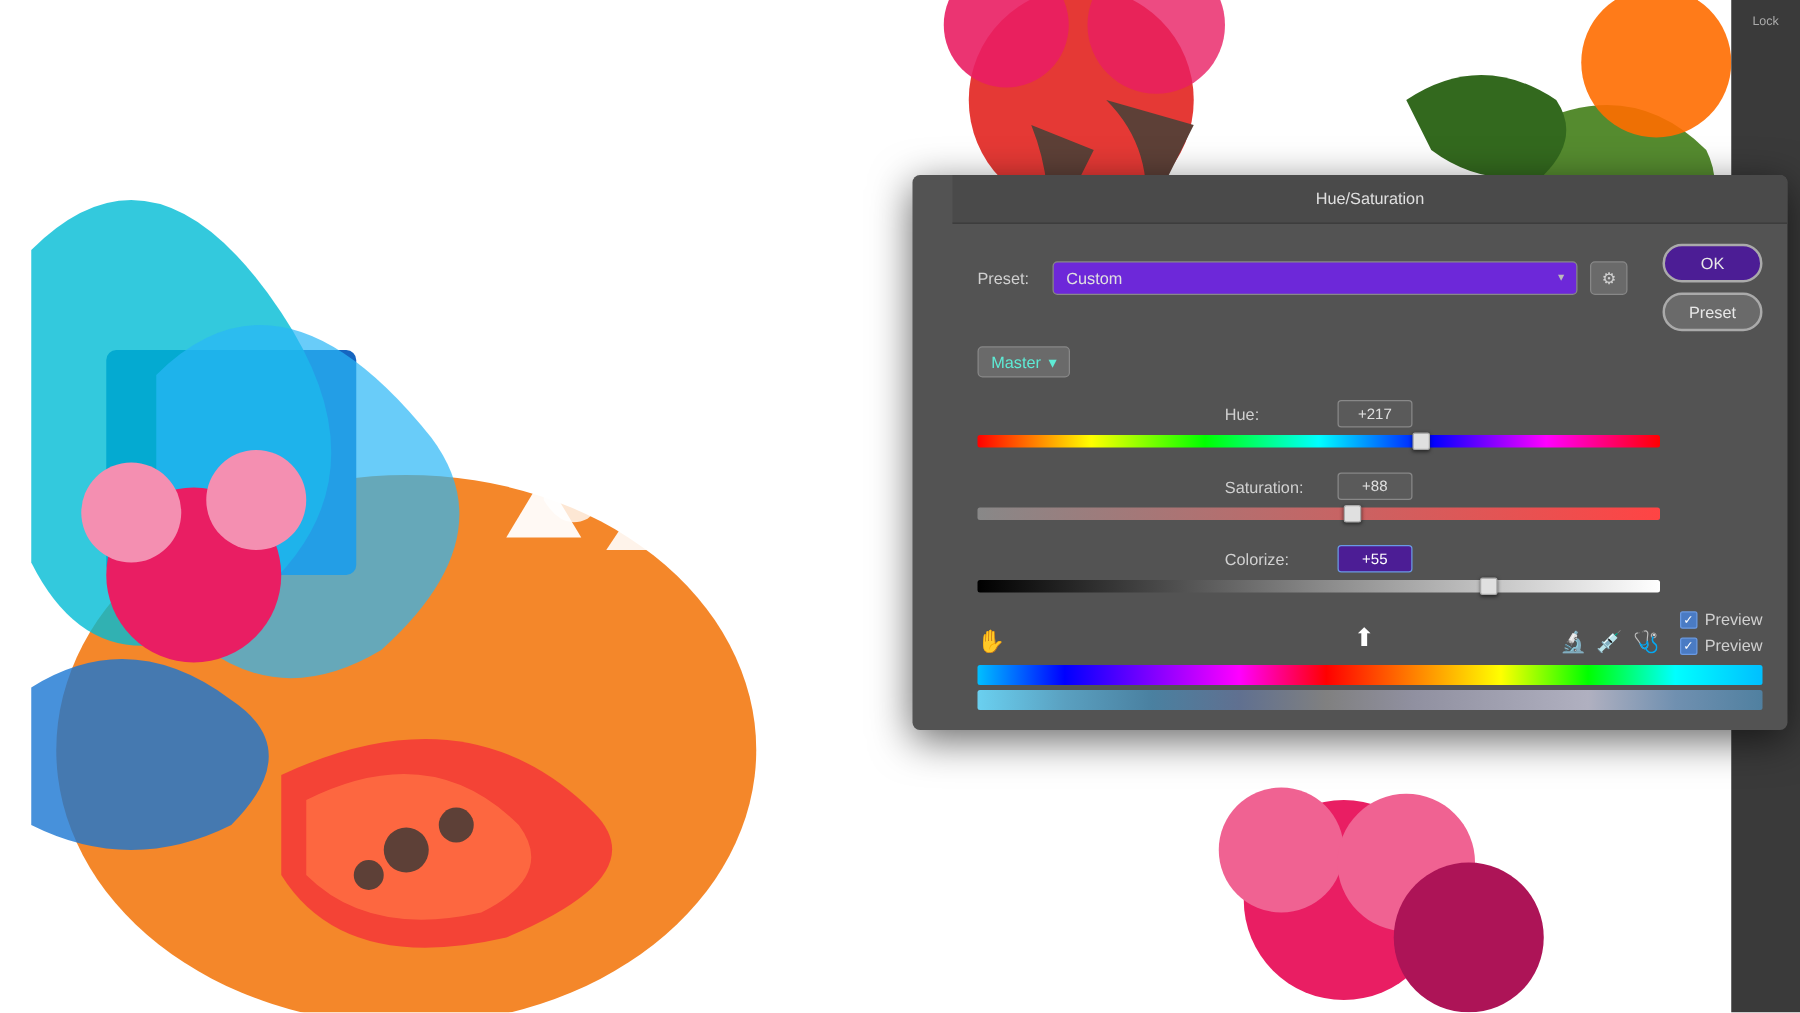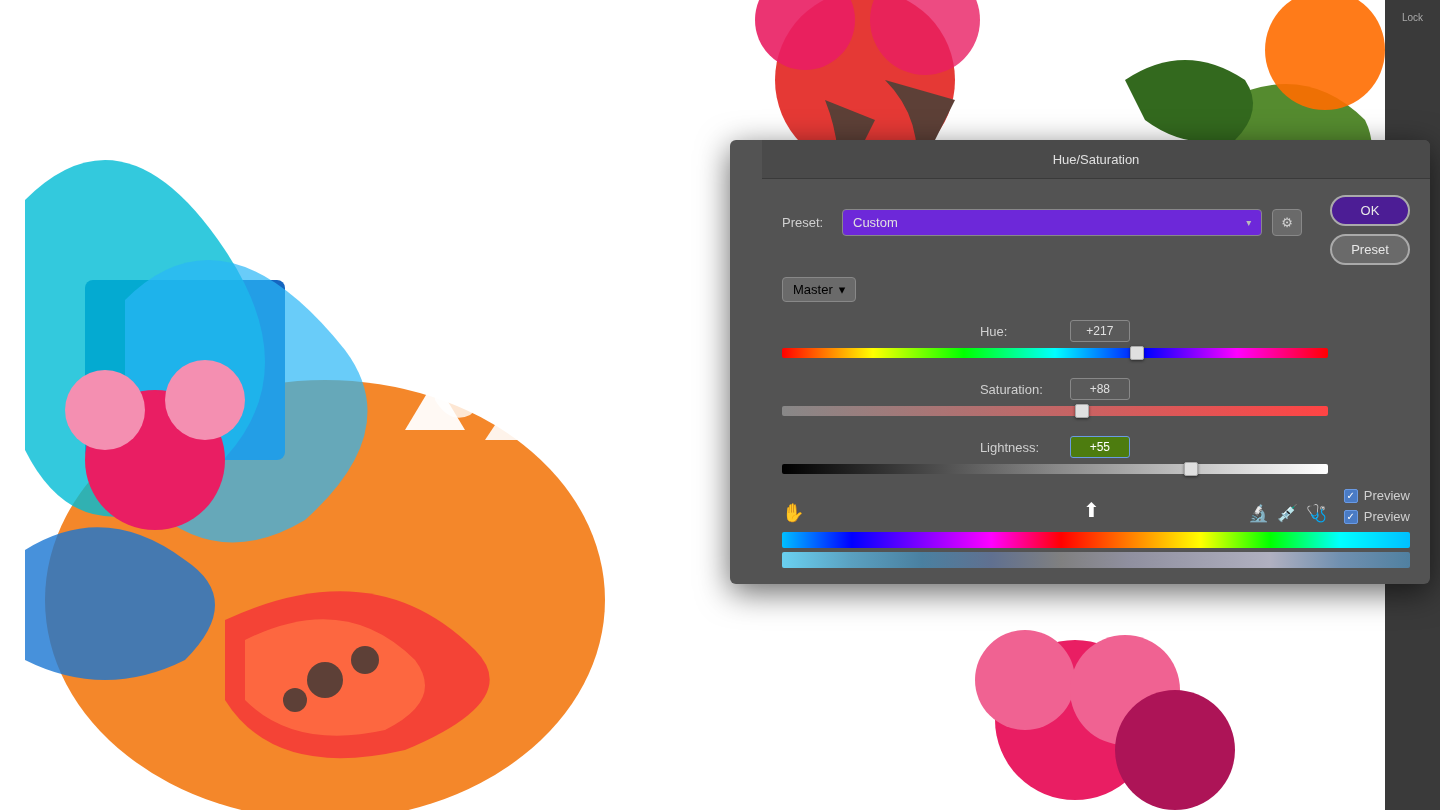--- a/index.html
+++ b/index.html
@@ -178,21 +178,21 @@
     .master-row {
       display: flex;
       align-items: center;
       margin-bottom: 18px;
     }
 
     .master-dropdown {
       background: #6a6a6a;
       border: 1px solid #888;
       border-radius: 4px;
-      color: #000000;
+      color: #5eead4;
       font-size: 13px;
       padding: 4px 10px;
       display: flex;
       align-items: center;
       gap: 6px;
       cursor: pointer;
     }
 
     
     .slider-row {
@@ -217,21 +217,21 @@
       border: 1px solid #888;
       border-radius: 3px;
       color: #e0e0e0;
       font-size: 12px;
       padding: 3px 8px;
       min-width: 60px;
       text-align: center;
     }
 
     .slider-value.active {
-      background: #4d7c0f;
+      background: #4c1d95;
       border-color: #6a9ae4;
       color: #fff;
     }
 
     
     .slider-track {
       position: relative;
       height: 14px;
       border-radius: 3px;
       overflow: visible;
@@ -476,21 +476,21 @@
           </div>
           <div class="slider-track">
             <div class="slider-track-sat">
               <div class="slider-thumb" style="left: 55%;"></div>
             </div>
           </div>
         </div>
 
         <div class="slider-row">
           <div class="slider-header">
-            <span class="slider-name">Lightness:</span>
+            <span class="slider-name">Colorize:</span>
             <div class="slider-value active">+55</div>
           </div>
           <div class="slider-track">
             <div class="slider-track-light">
               <div class="slider-thumb" style="left: 75%;"></div>
             </div>
           </div>
         </div>
 
         <div class="bottom-toolbar">

